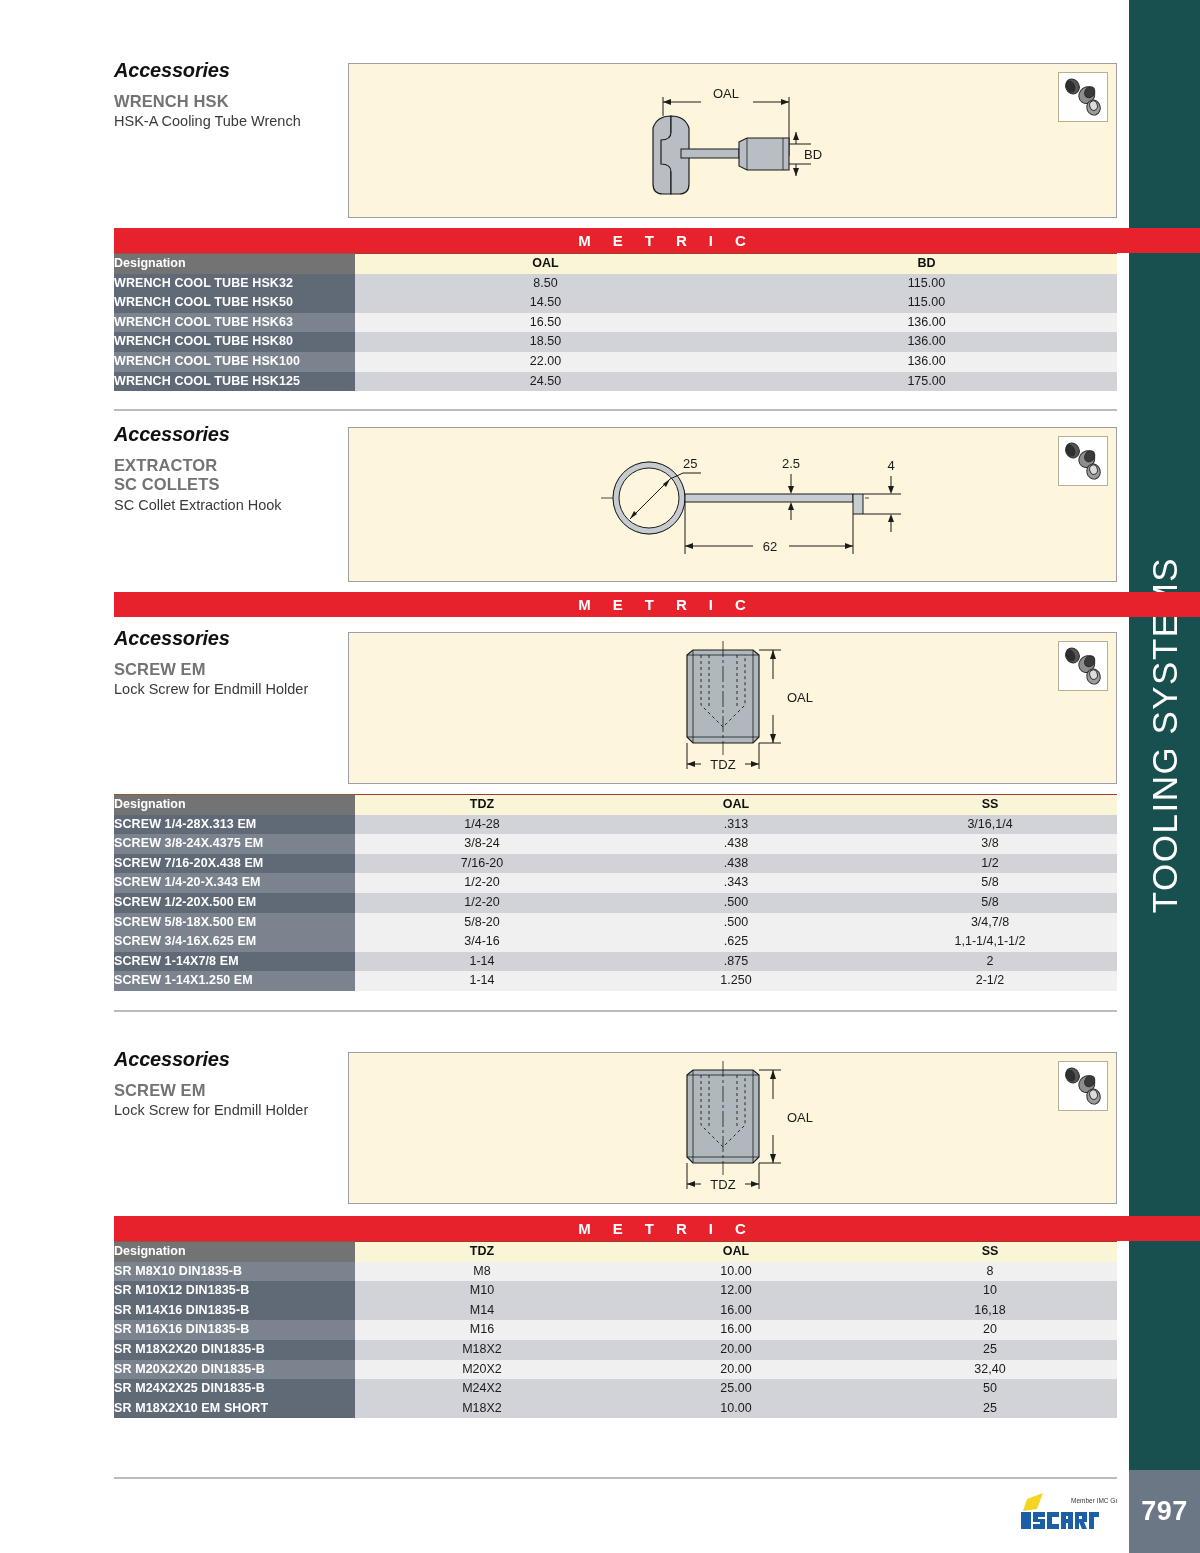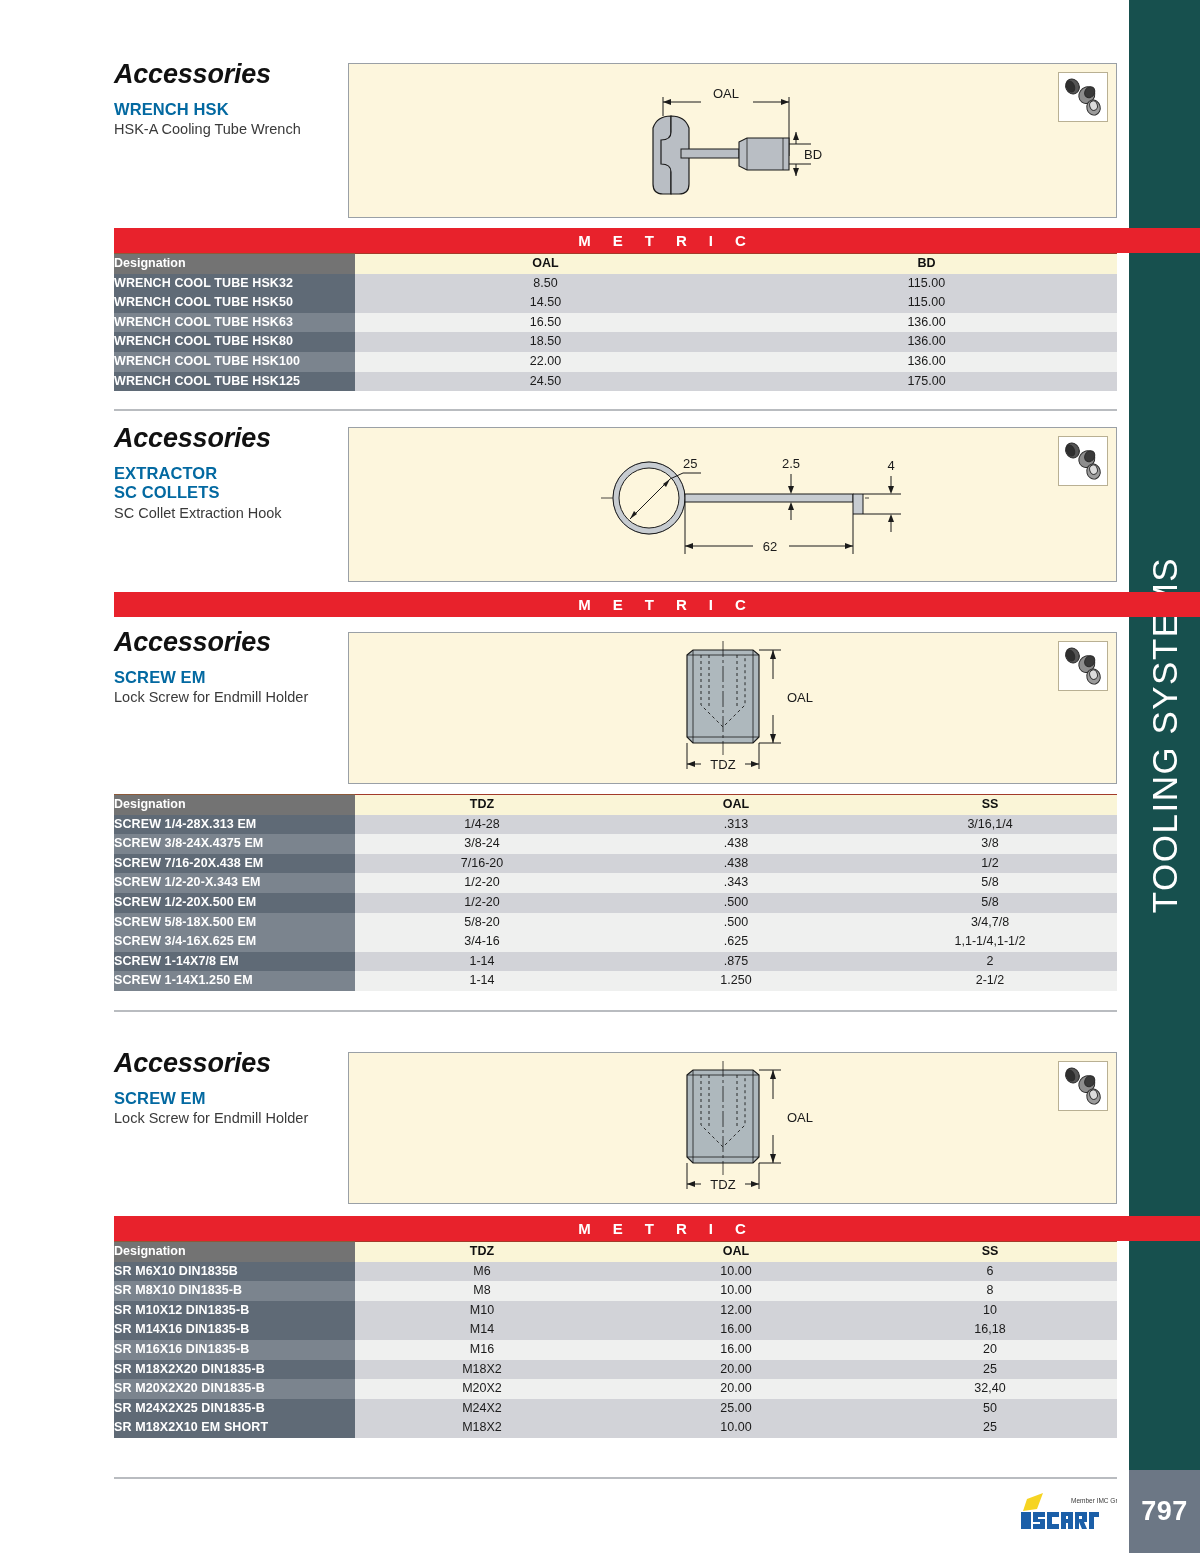--- a/index.html
+++ b/index.html
@@ -29,25 +29,25 @@
     background: #6c7785;
     display: flex; align-items: center; justify-content: center;
   }
   .page-num {
     color: #ffffff; font-size: 27px; font-weight: 700; letter-spacing: .5px;
   }
 
   
   .sec-head { position: absolute; left: 114px; }
   .accessories {
-    font-style: italic; font-weight: 700; font-size: 27px; color: #111;
+    font-style: italic; font-weight: 700; font-size: 20px; color: #111;
     letter-spacing: -0.2px; margin-bottom: 10px;
   }
   .prod-name {
-    font-weight: 700; font-size: 16.5px; color: #0369a1; line-height: 1.18;
+    font-weight: 700; font-size: 16.5px; color: #737373; line-height: 1.18;
     letter-spacing: .1px;
   }
   .prod-desc {
     font-size: 14.5px; color: #3a3a3a; margin-top: 2px; letter-spacing: 0;
   }
 
   
   .panel {
     position: absolute; background: #fdf6dd; border: 1px solid #9aa0a6;
   }
@@ -389,21 +389,21 @@
           <td class="v-cell">.438</td>
           <td class="v-cell">3/8</td>
         </tr>
         <tr class="odd">
           <td class="d-cell">SCREW 7/16-20X.438  EM</td>
           <td class="v-cell">7/16-20</td>
           <td class="v-cell">.438</td>
           <td class="v-cell">1/2</td>
         </tr>
         <tr class="even">
-          <td class="d-cell">SCREW 1/2-20-X.343 EM</td>
+          <td class="d-cell">SCREW 1/4-20-X.343 EM</td>
           <td class="v-cell">1/2-20</td>
           <td class="v-cell">.343</td>
           <td class="v-cell">5/8</td>
         </tr>
         <tr class="odd">
           <td class="d-cell">SCREW 1/2-20X.500 EM</td>
           <td class="v-cell">1/2-20</td>
           <td class="v-cell">.500</td>
           <td class="v-cell">5/8</td>
         </tr>
@@ -503,26 +503,20 @@
       </colgroup>
     <thead>
       <tr>
         <th class="h-desig">Designation</th>
         <th class="h-val">TDZ</th>
         <th class="h-val">OAL</th>
         <th class="h-val">SS</th>
       </tr>
     </thead>
     <tbody>
-        <tr class="odd">
-          <td class="d-cell">SR M6X10 DIN1835B</td>
-          <td class="v-cell">M6</td>
-          <td class="v-cell">10.00</td>
-          <td class="v-cell">6</td>
-        </tr>
         <tr class="even">
           <td class="d-cell">SR M8X10 DIN1835-B</td>
           <td class="v-cell">M8</td>
           <td class="v-cell">10.00</td>
           <td class="v-cell">8</td>
         </tr>
         <tr class="odd">
           <td class="d-cell">SR M10X12 DIN1835-B</td>
           <td class="v-cell">M10</td>
           <td class="v-cell">12.00</td>

